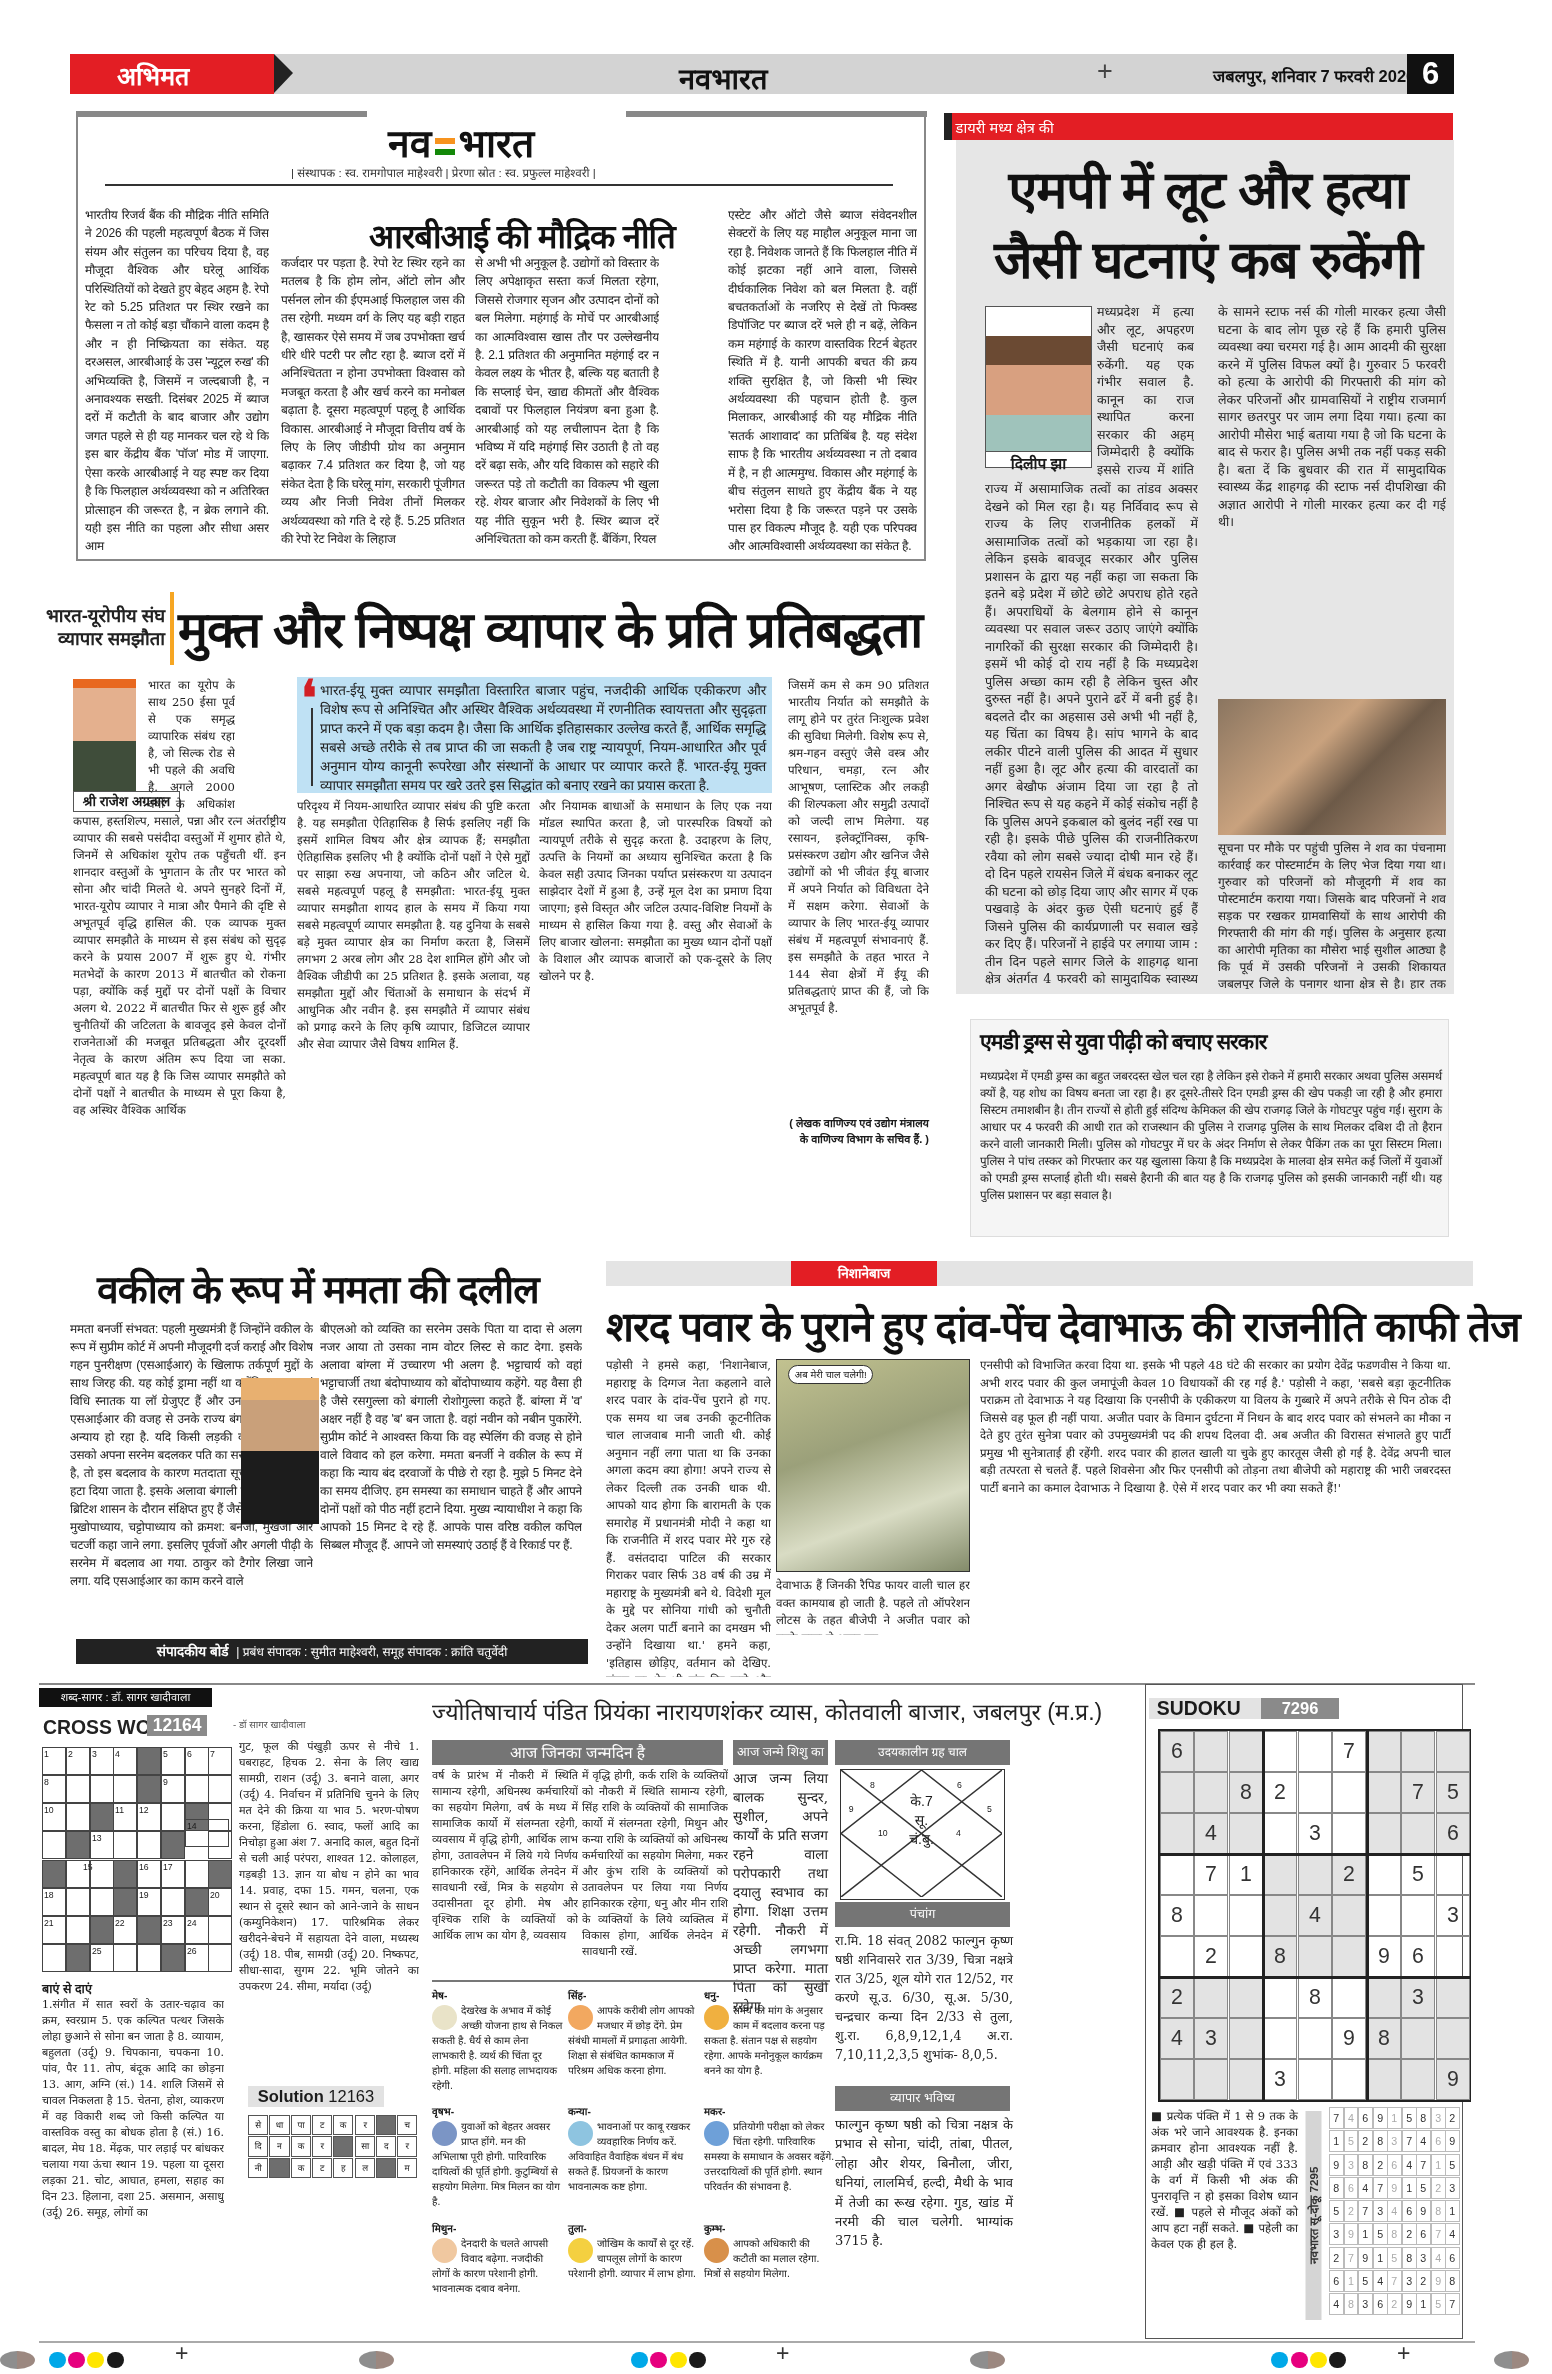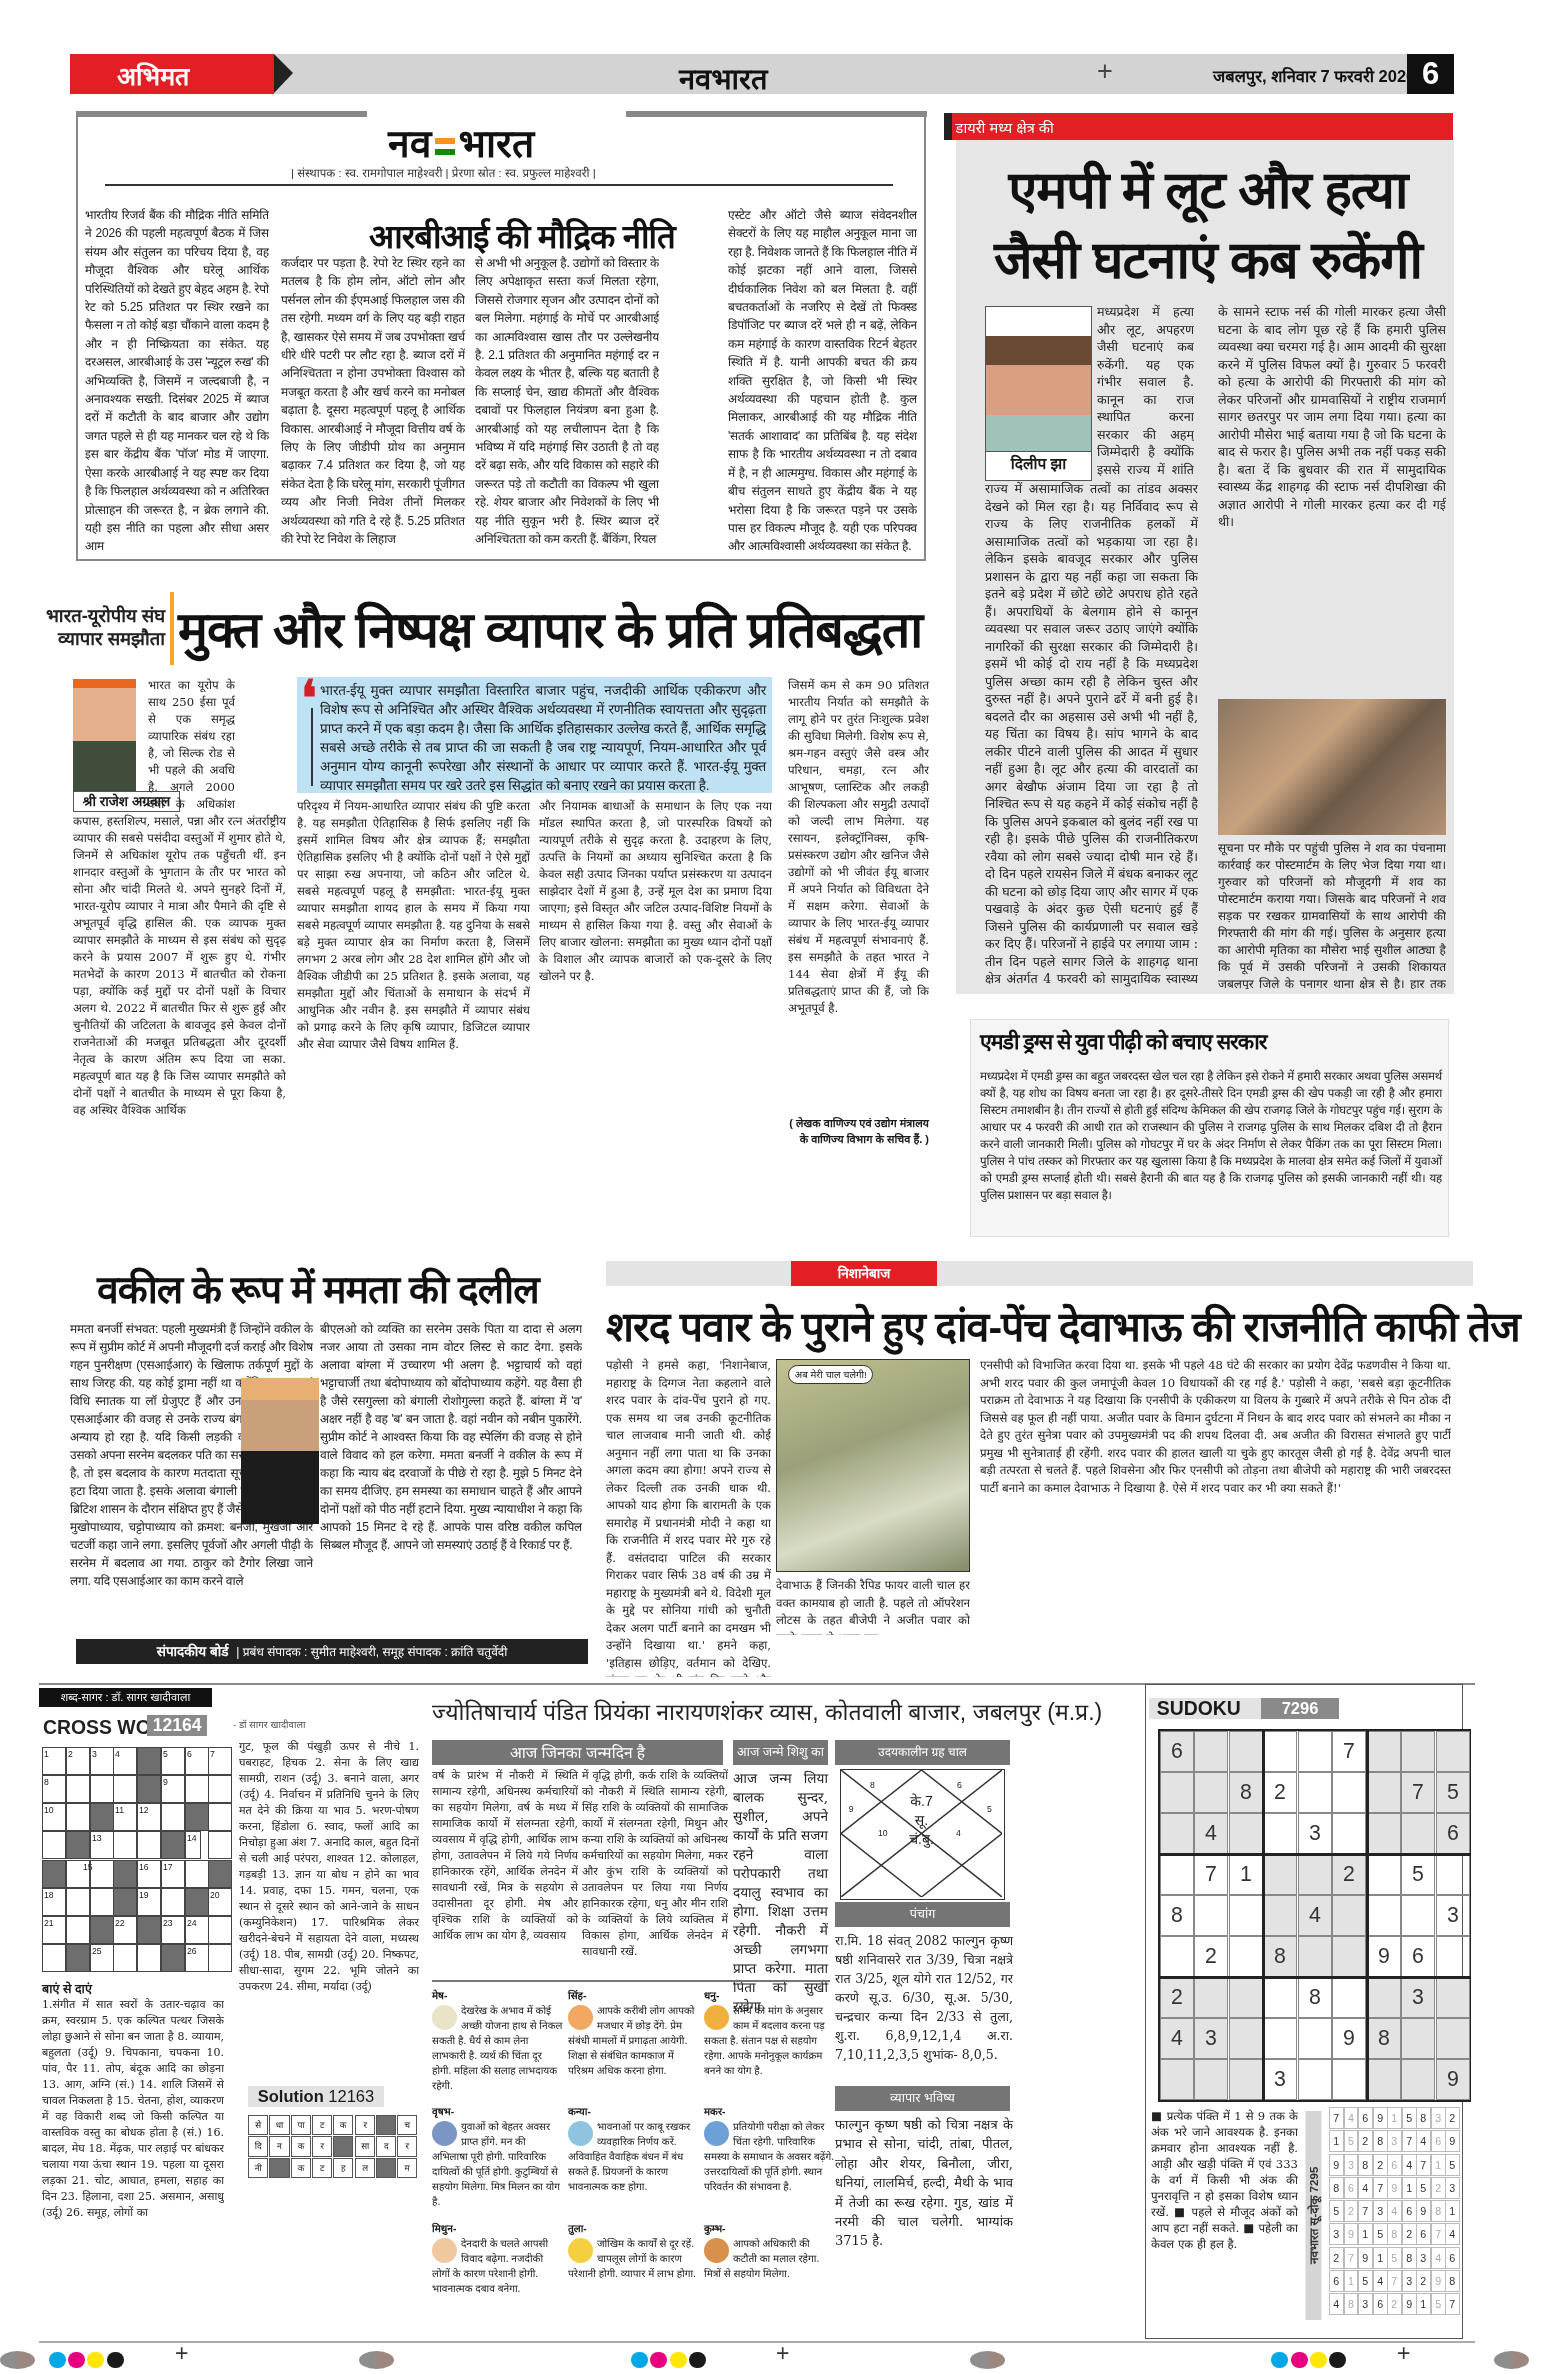--- a/index.html
+++ b/index.html
@@ -25,21 +25,21 @@
 #founder{left:291px;top:165px;font-size:11.6px;color:#333}
 #edit-rule{left:105px;top:184px;width:788px;height:1.9px;background:#333}
 #ed-title{left:241px;top:213px;font-size:33px}
 #ed-c1{left:85px;top:204px;width:180px}
 
 #diary-bar{left:944px;top:113px;width:509px;height:27px;background:#e31e24;color:#fff;font-size:14.6px;padding:3.9px 11.6px}
 #diary-mark{left:944px;top:113px;width:7.8px;height:27px;background:#222}
 #diary-panel{left:956px;top:140px;width:498px;height:854px;background:#e6e6e6}
 #mp-title{left:980px;top:155px;font-size:52px;line-height:70px;text-align:center;width:456px}
 #dilip-photo{left:985px;top:306px;width:107px;height:146px;background:linear-gradient(#fff 0 20%,#6b4a33 20% 40%,#d8a080 40% 75%,#9fc3bb 75%);border:1px solid #555}
-#dilip-name{left:985px;top:451px;width:107px;height:30px;border:1px solid #555;background:#fff;font-size:15.5px;font-weight:bold;text-align:center;line-height:23px}
+#dilip-name{left:985px;top:451px;width:107px;height:17px;border:1px solid #555;background:#fff;font-size:15.5px;font-weight:bold;text-align:center;line-height:23px}
 #mp-c1{left:1097px;top:303px;width:97px;font-size:12.6px}
 #mp-c2{left:985px;top:480px;width:213px;font-size:12.6px}
 #mp-c3{left:1218px;top:303px;width:228px;font-size:12.6px}
 #crowd-photo{left:1218px;top:699px;width:228px;height:136px;background:linear-gradient(135deg,#8a7560,#c9a27e 40%,#6d5a48 60%,#b49378)}
 #drugs-box{left:970px;top:1019px;width:479px;height:218px;background:#f5f5f5;border:1px solid #ddd}
 #drugs-title{left:980px;top:1026px;font-size:21.3px}
 #drugs-text{left:980px;top:1067px;width:462px;font-size:11.6px;line-height:17px}
 
 #trade-kicker{left:39px;top:604px;font-size:18.4px;line-height:23px;text-align:right;width:126px;font-weight:bold;color:#222}
 #trade-bar{left:170px;top:592px;width:3.9px;height:73px;background:#f6a623}
@@ -222,21 +222,21 @@
     <div class="cwc" style="left: 95px; top: 56px; width: 24px;">12</div>
     <div class="cwc" style="left: 119px; top: 56px; width: 24px;"></div>
     <div class="cwc blk" style="left: 143px; top: 56px; width: 24px;"></div>
     <div class="cwc" style="left: 166px; top: 56px; width: 24px;"></div>
     <div class="cwc" style="left: 0px; top: 84px; width: 24px;"></div>
     <div class="cwc blk" style="left: 24px; top: 84px; width: 24px;"></div>
     <div class="cwc" style="left: 48px; top: 84px; width: 24px;">13</div>
     <div class="cwc" style="left: 71px; top: 84px; width: 24px;"></div>
     <div class="cwc" style="left: 95px; top: 84px; width: 24px;"></div>
     <div class="cwc blk" style="left: 119px; top: 84px; width: 24px;"></div>
-    <div class="cwc" style="left: 143px; top: 84px; width: 16px;">14</div>
+    <div class="cwc" style="left: 143px; top: 72px; width: 44px;">14</div>
     <div class="cwc" style="left: 166px; top: 84px; width: 24px;"></div>
     <div class="cwc blk" style="left: 0px; top: 113px; width: 24px;"></div>
     <div class="cwc" style="left: 24px; top: 113px; width: 24px; padding-left: 16px;">15</div>
     <div class="cwc" style="left: 48px; top: 113px; width: 24px;"></div>
     <div class="cwc blk" style="left: 71px; top: 113px; width: 24px;"></div>
     <div class="cwc" style="left: 95px; top: 113px; width: 24px;">16</div>
     <div class="cwc" style="left: 119px; top: 113px; width: 24px;">17</div>
     <div class="cwc" style="left: 143px; top: 113px; width: 24px;"></div>
     <div class="cwc blk" style="left: 166px; top: 113px; width: 24px;"></div>
     <div class="cwc" style="left: 0px; top: 141px; width: 24px;">18</div>

